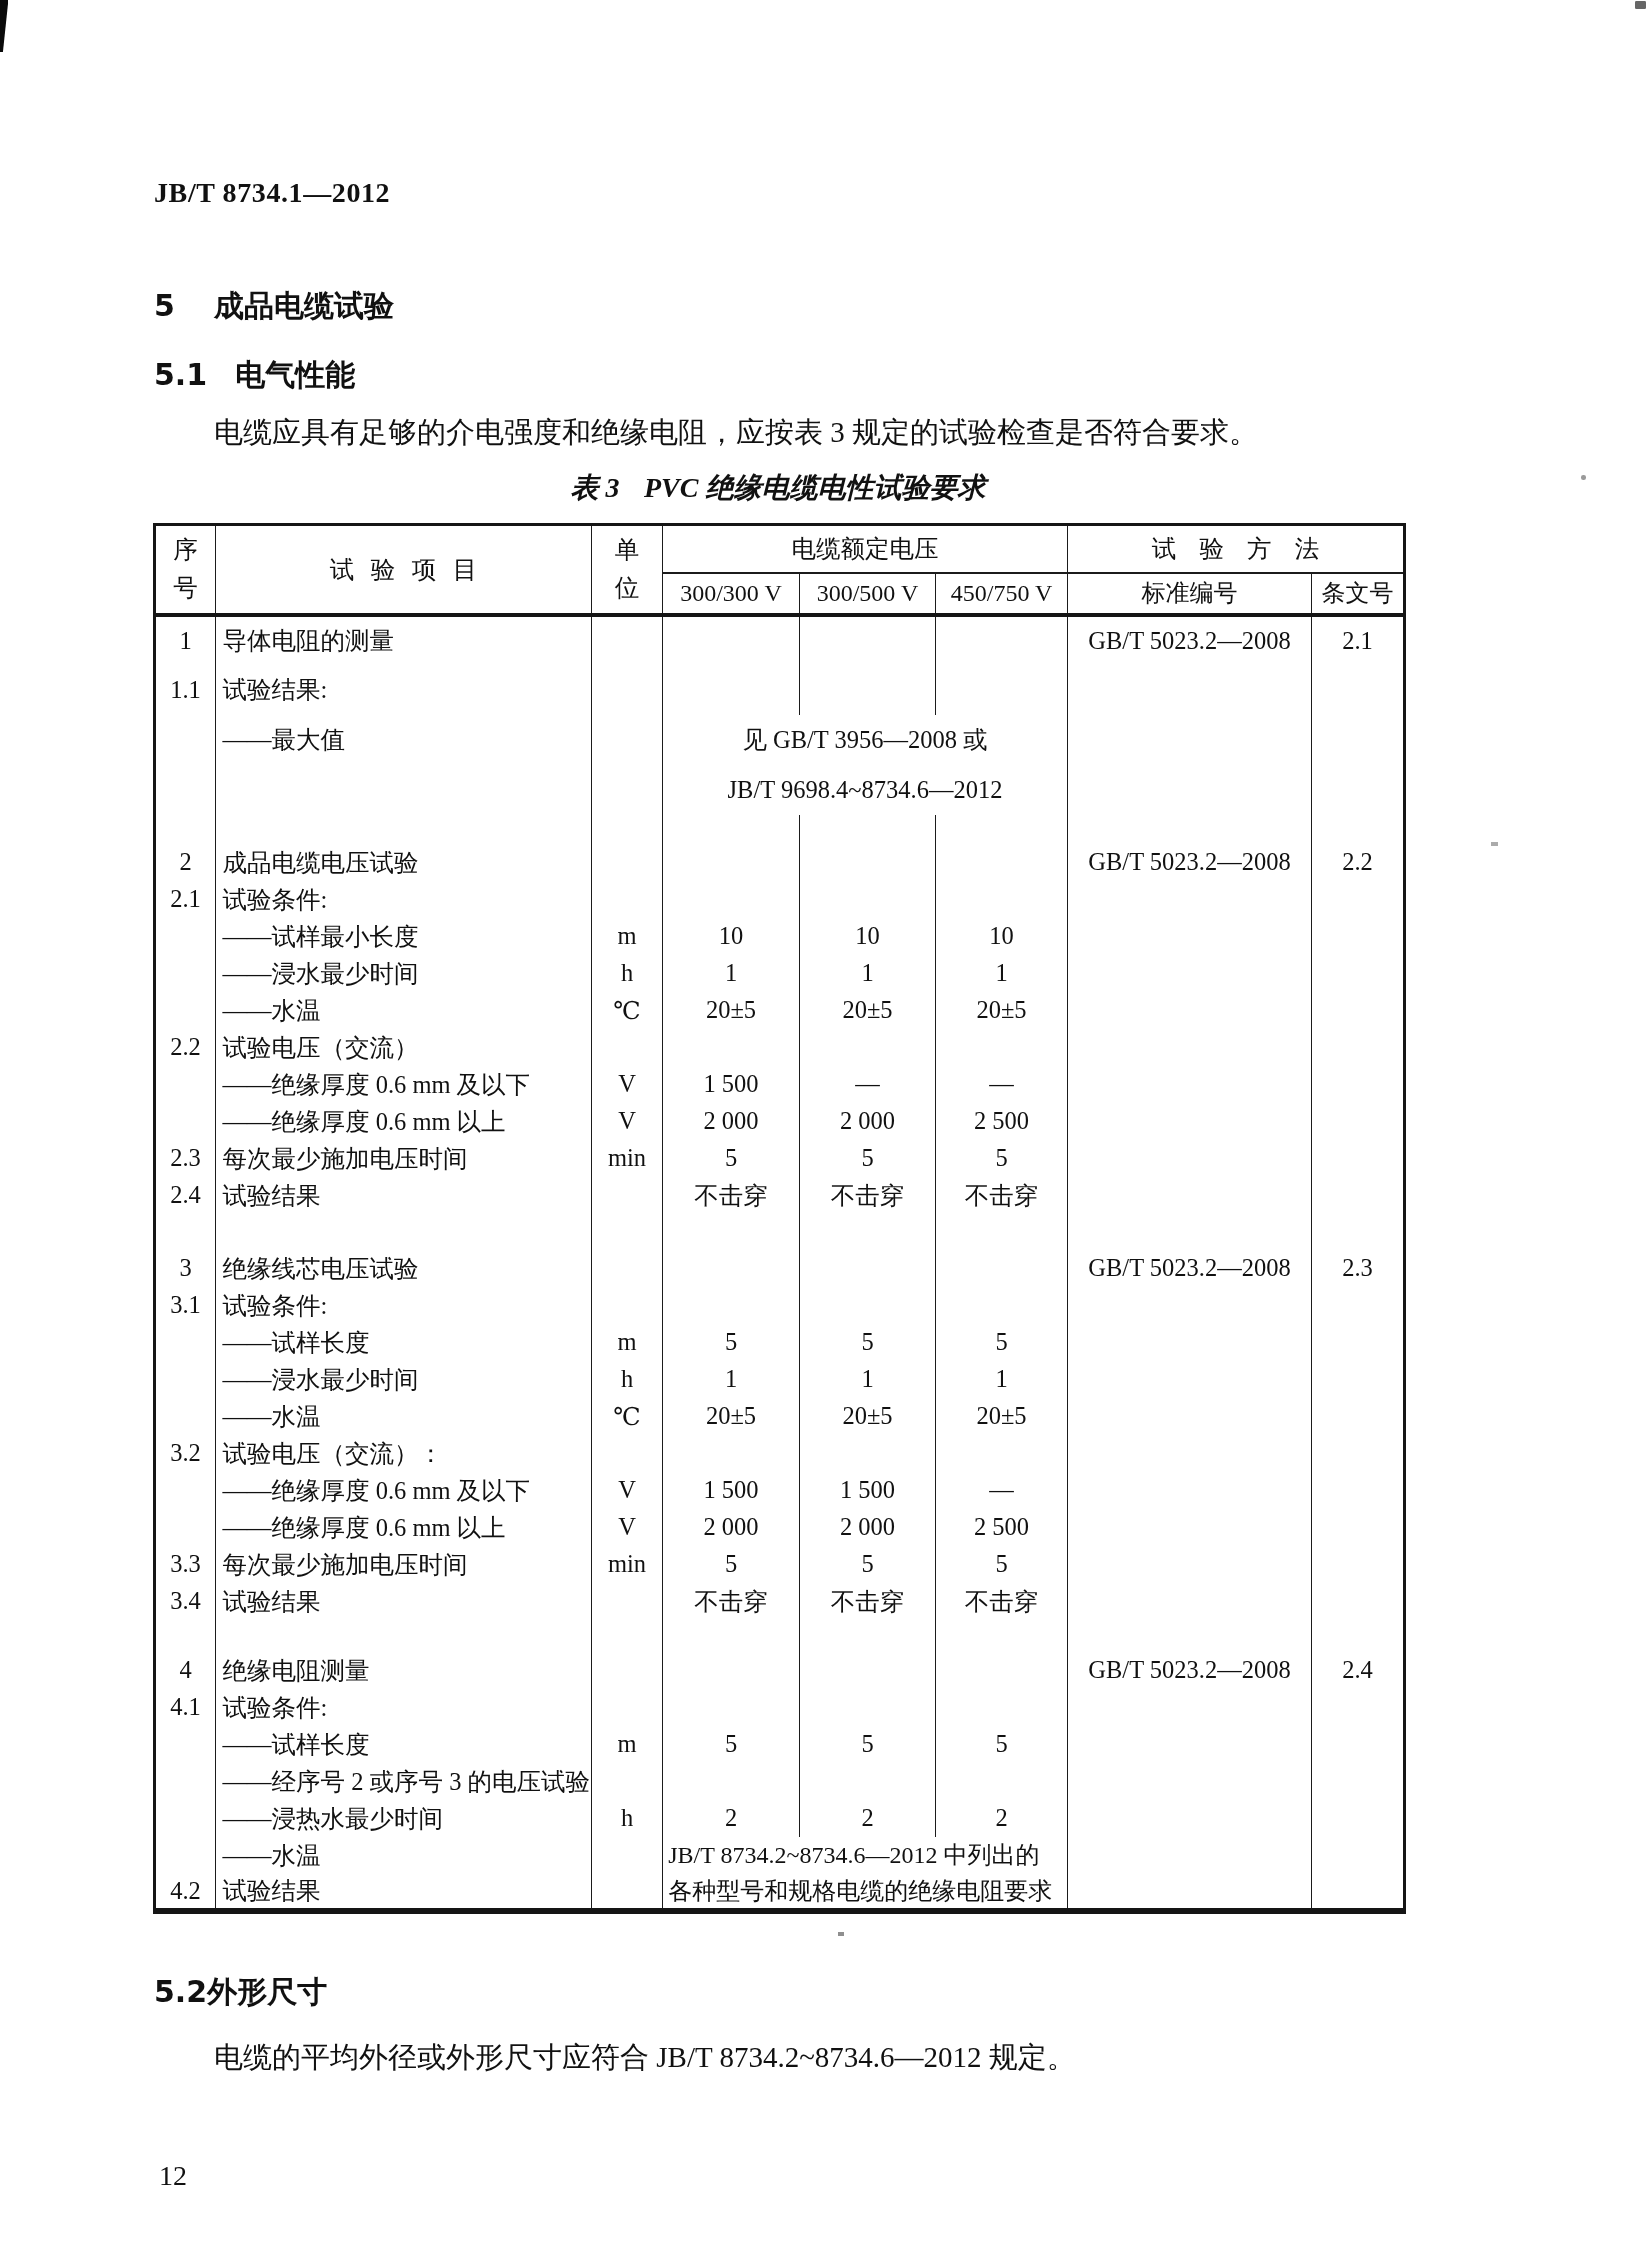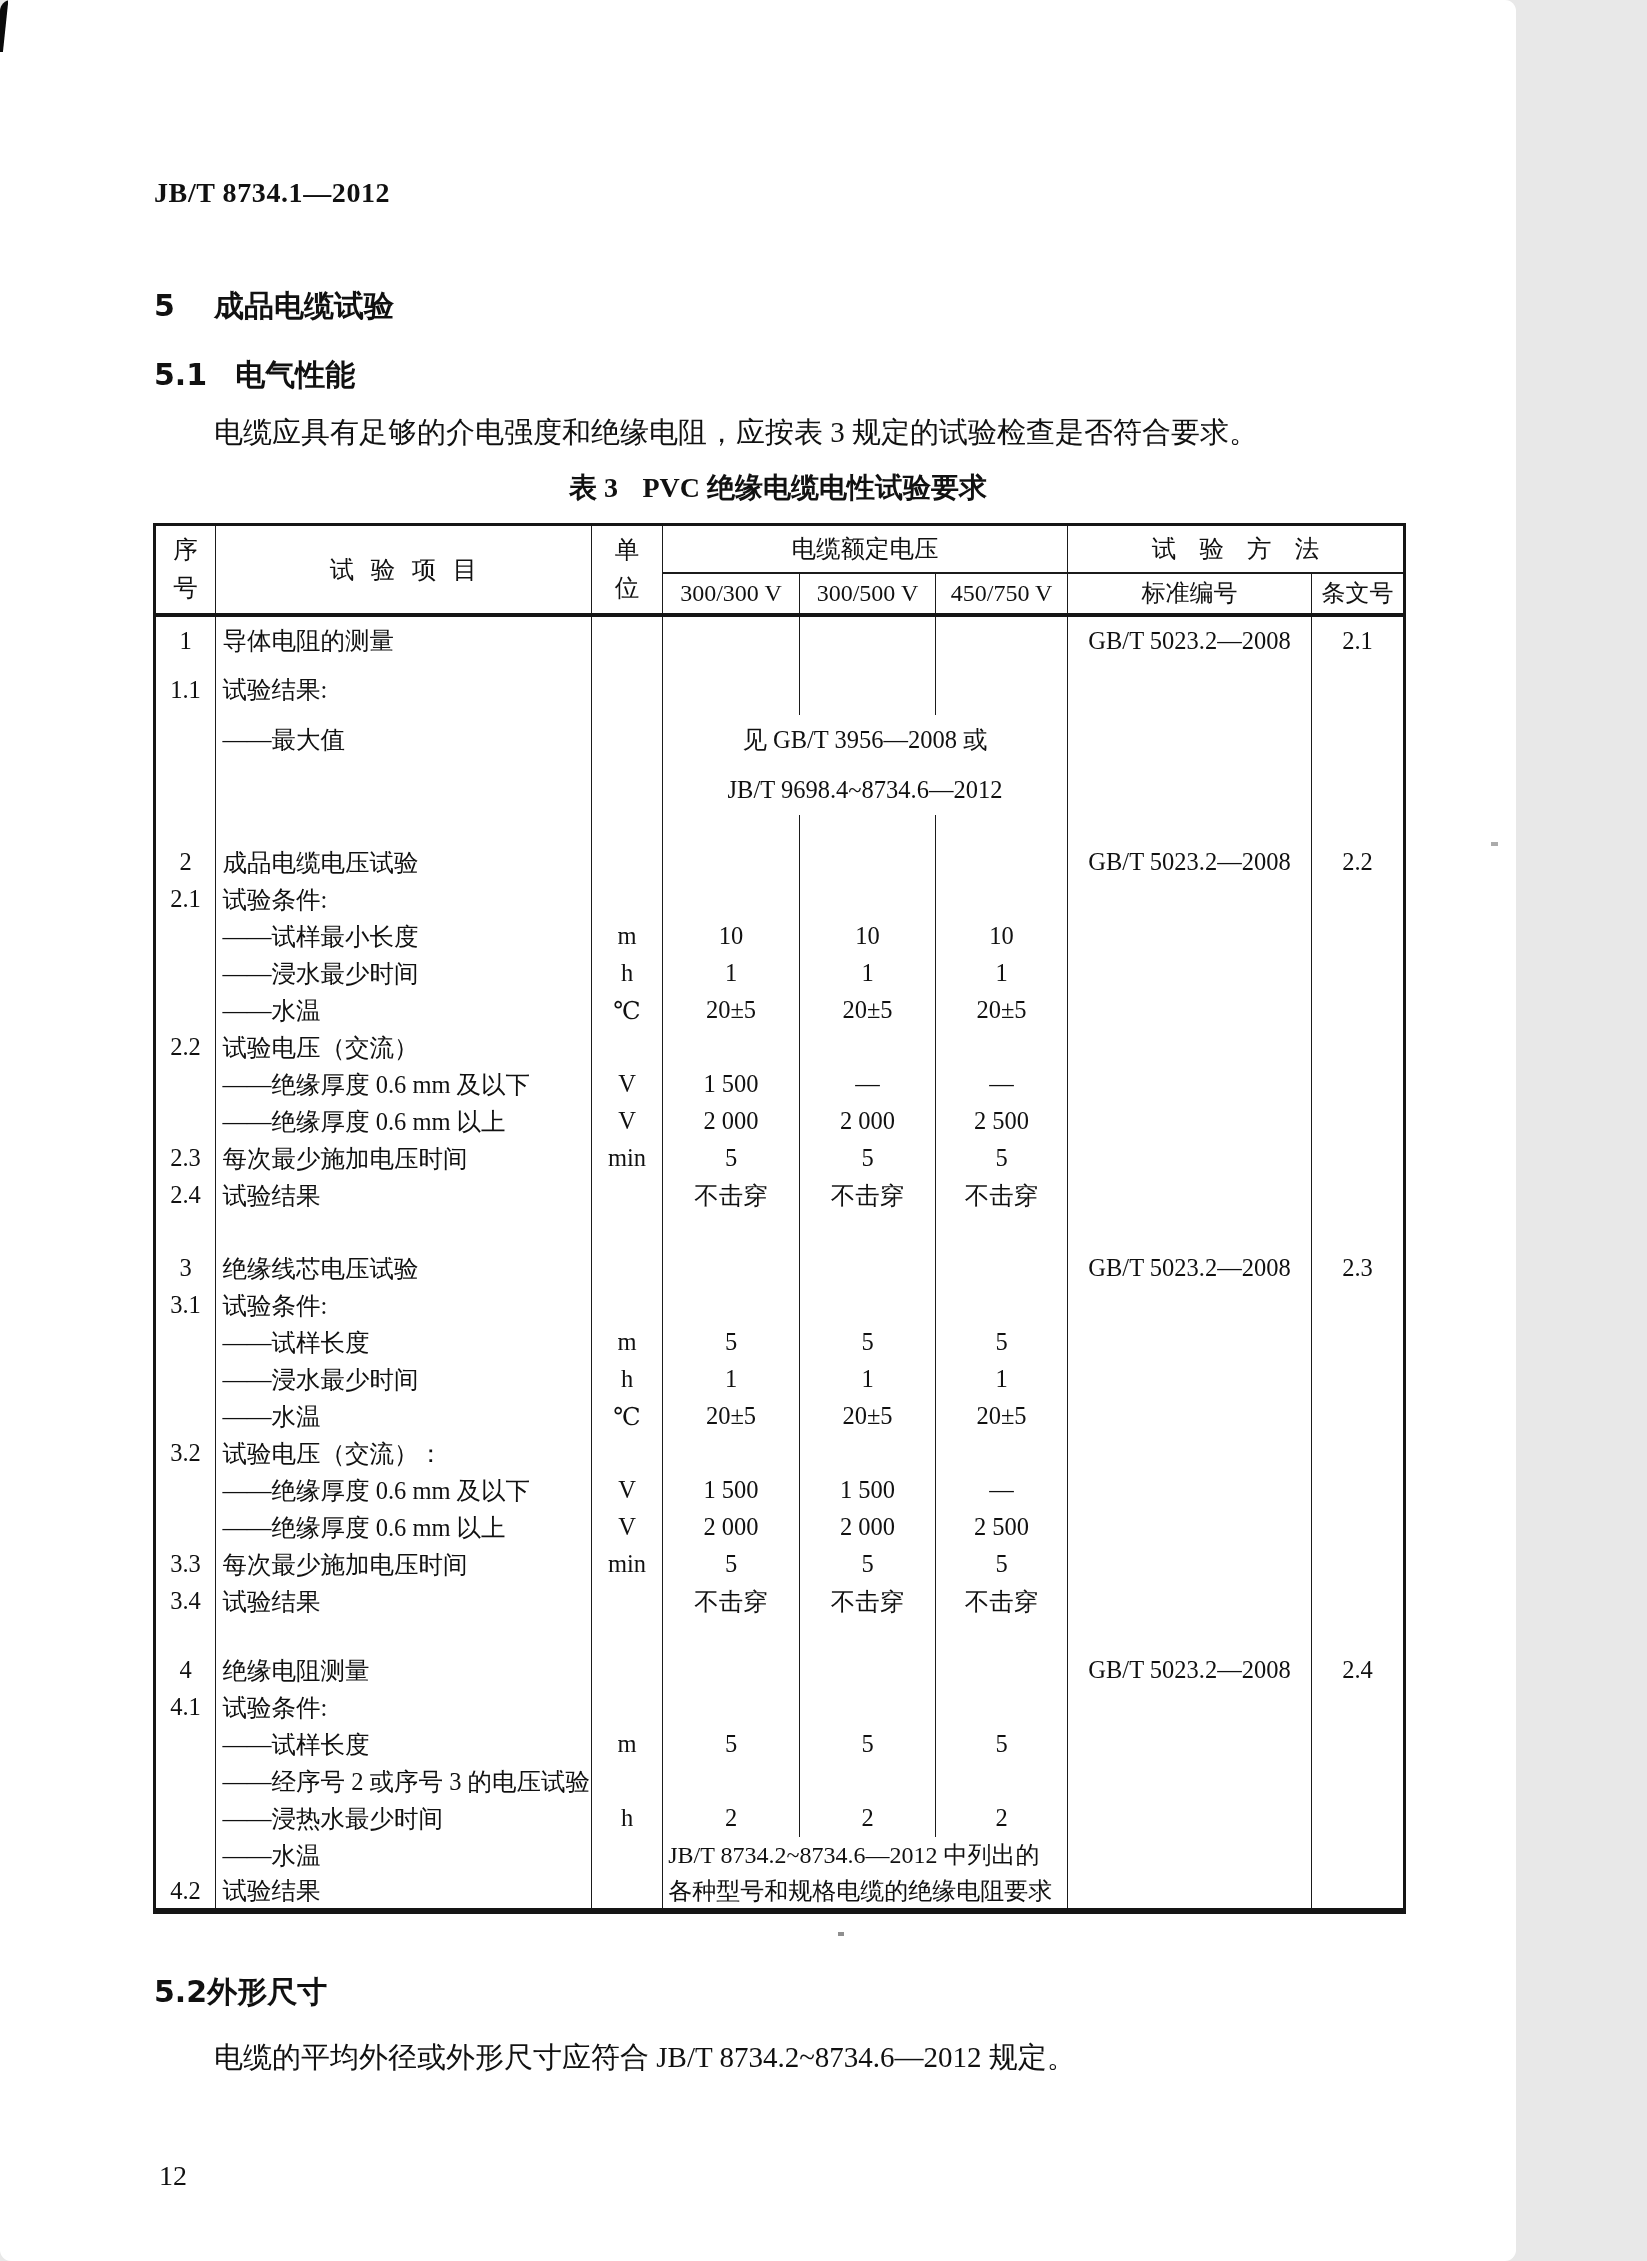--- a/index.html
+++ b/index.html
@@ -1,25 +1,25 @@
 <!DOCTYPE html>
 <html style="font-size:10.3px"><head>
 <meta charset="utf-8">
 <style>
   html,body{margin:0;padding:0;background:#e8e8e8;}
-  .page{position:relative;width:1516px;height:2261px;background:#ffffff;overflow:hidden;
-        font-family:"Liberation Serif","DejaVu Serif",serif;color:#111;border-radius:11px;}
+  .page{position:relative;width:1647px;height:2261px;background:#ffffff;overflow:hidden;
+        font-family:"Liberation Serif","DejaVu Serif",serif;color:#111;}
   .abs{position:absolute;white-space:nowrap;}
   .docnum{left:154px;top:177px;font-weight:700;font-size:28px;letter-spacing:0.6px;}
   .h5   {left:154px;top:286px;font-family:"DejaVu Sans","Liberation Sans",sans-serif;font-weight:700;font-size:30px;}
   .h5 .no{display:inline-block;margin-right:39px;}
   .h51  {left:154px;top:355px;font-family:"DejaVu Sans","Liberation Sans",sans-serif;font-weight:700;font-size:30px;}
   .h51 .no{display:inline-block;margin-right:28px;}
   .p51  {left:214px;top:413px;font-size:29px;}
-  .caption{left:153px;top:469px;width:1250px;text-align:center;font-weight:700;font-size:28px;}
+  .caption{left:153px;top:469px;width:1250px;text-align:center;font-weight:700;font-size:28px;font-style:italic;}
   .caption .pfx{margin-right:24.5px;}
   .tblwrap{left:153px;top:523px;}
   table.tbl{border-collapse:collapse;table-layout:fixed;width:1250px;font-size:24.5px;background:#fff;}
   .tbl{border:3.9px solid #151515;border-bottom-width:6.5px;}
   .tbl td{border-left:1.9px solid #1b1b1b;vertical-align:middle;overflow:hidden;
           white-space:nowrap;text-align:center;padding:0;}
   .tbl td.item{text-align:left;padding-left:6.5px;}
   .tbl td.span-c{text-align:center;}
   .tbl td.span-l{text-align:left;padding-left:5.2px;font-size:24px;}
   .hdr-rs{border-bottom:4.5px solid #151515;}

